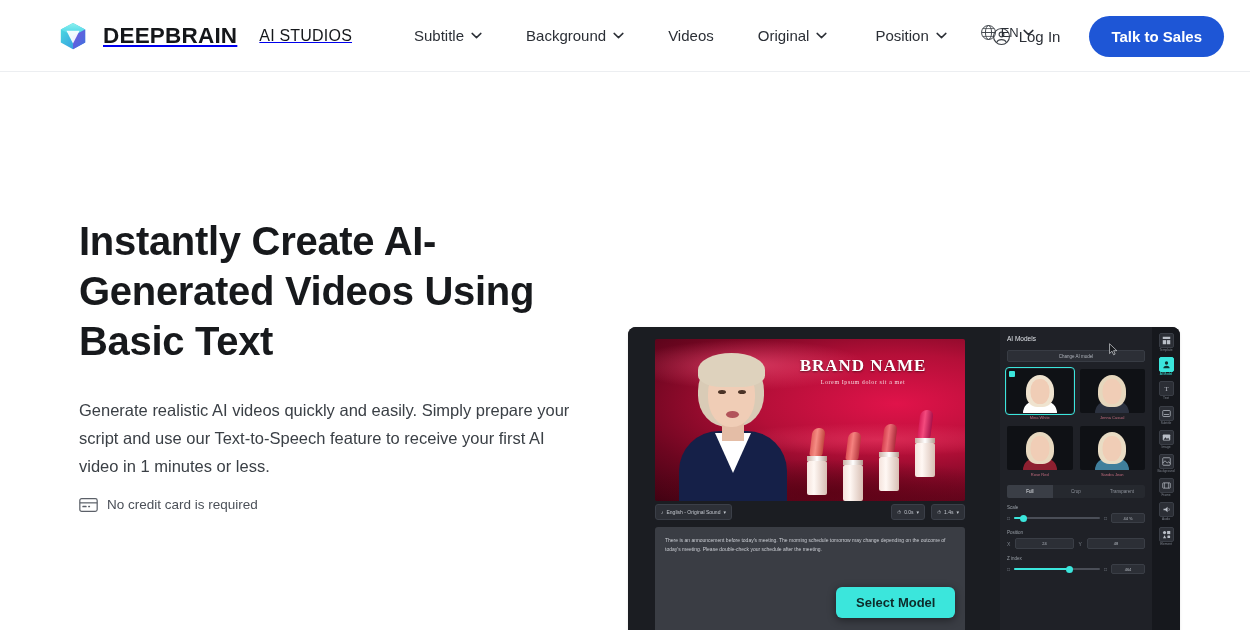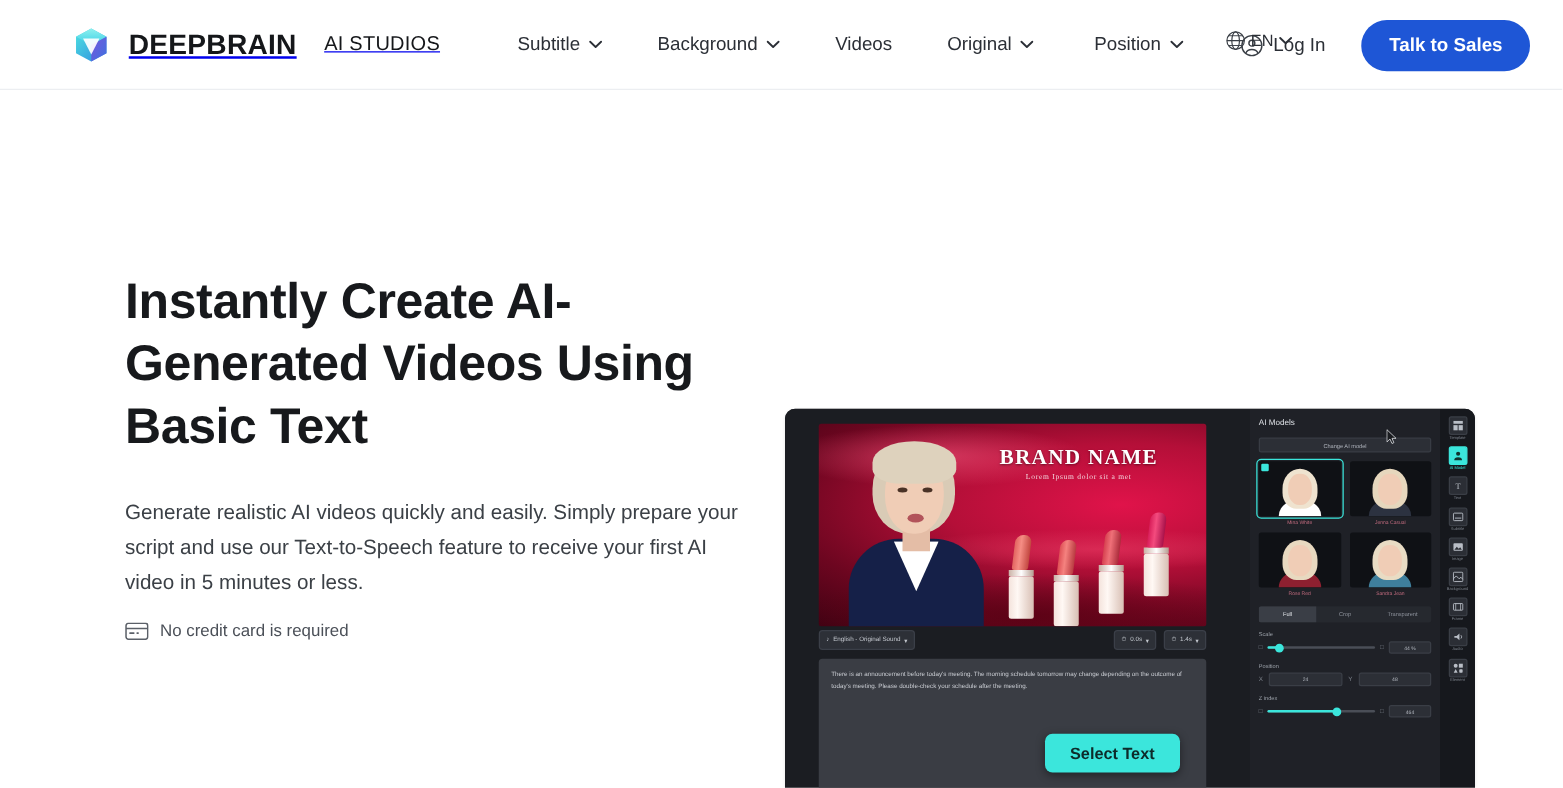--- a/index.html
+++ b/index.html
@@ -81,21 +81,21 @@
 
   
   .hero {
     display: flex;
     padding: 0;
     height: 558px;
     position: relative;
   }
   .hero-left {
     width: 600px;
-    padding-left: 100px;
+    padding-left: 79px;
     padding-top: 144px;
   }
   h1.headline {
     font-size: 40px;
     line-height: 50px;
     font-weight: 700;
     letter-spacing: -0.3px;
     color: #17191c;
     max-width: 470px;
   }
@@ -386,21 +386,21 @@
     </div>
 
     <button class="btn-sales">Talk to Sales</button>
   </div>
 </header>
 
 <section class="hero">
 
   <div class="hero-left">
     <h1 class="headline">Instantly Create AI-Generated Videos Using Basic Text</h1>
-    <p class="subhead">Generate realistic AI videos quickly and easily. Simply prepare your script and use our Text-to-Speech feature to receive your first AI video in 5 minutes or less.</p>
+    <p class="subhead">Generate realistic AI videos quickly and easily. Simply prepare your script and use our Text-to-Speech feature to receive your first AI video in 1 minutes or less.</p>
     <div class="nocard">
       <span>
         <svg class="card-icon" viewBox="0 0 20 15">
           <rect x="0.7" y="0.7" width="18.6" height="13.6" rx="2" fill="none" stroke="#5b6068" stroke-width="1.3"></rect>
           <line x1="0.7" y1="5.2" x2="19.3" y2="5.2" stroke="#5b6068" stroke-width="1.3"></line>
           <rect x="3.4" y="8.3" width="4.6" height="1.6" rx=".6" fill="#5b6068"></rect>
           <rect x="9.6" y="8.3" width="2.1" height="1.6" rx=".6" fill="#5b6068"></rect>
         </svg>
       </span>
       <span>No credit card is required</span>
@@ -471,21 +471,21 @@
           <div class="chip">
             <span>⏱</span>
             <span>1.4s</span>
             <span>▾</span>
           </div>
         </div>
       </div>
 
       <div class="mock-script">There is an announcement before today's meeting. The morning schedule tomorrow may change depending on the outcome of today's meeting. Please double-check your schedule after the meeting.</div>
 
-      <button class="select-model">Select Text</button>
+      <button class="select-model">Select Model</button>
     </div>
 
     <div class="mock-panel">
       <div class="panel-title">AI Models</div>
       <div class="panel-btn">Change AI model</div>
 
       <div class="model-grid">
         <div class="model-card sel">
           <div class="model-thumb">
             <span class="sel-dot"></span>

